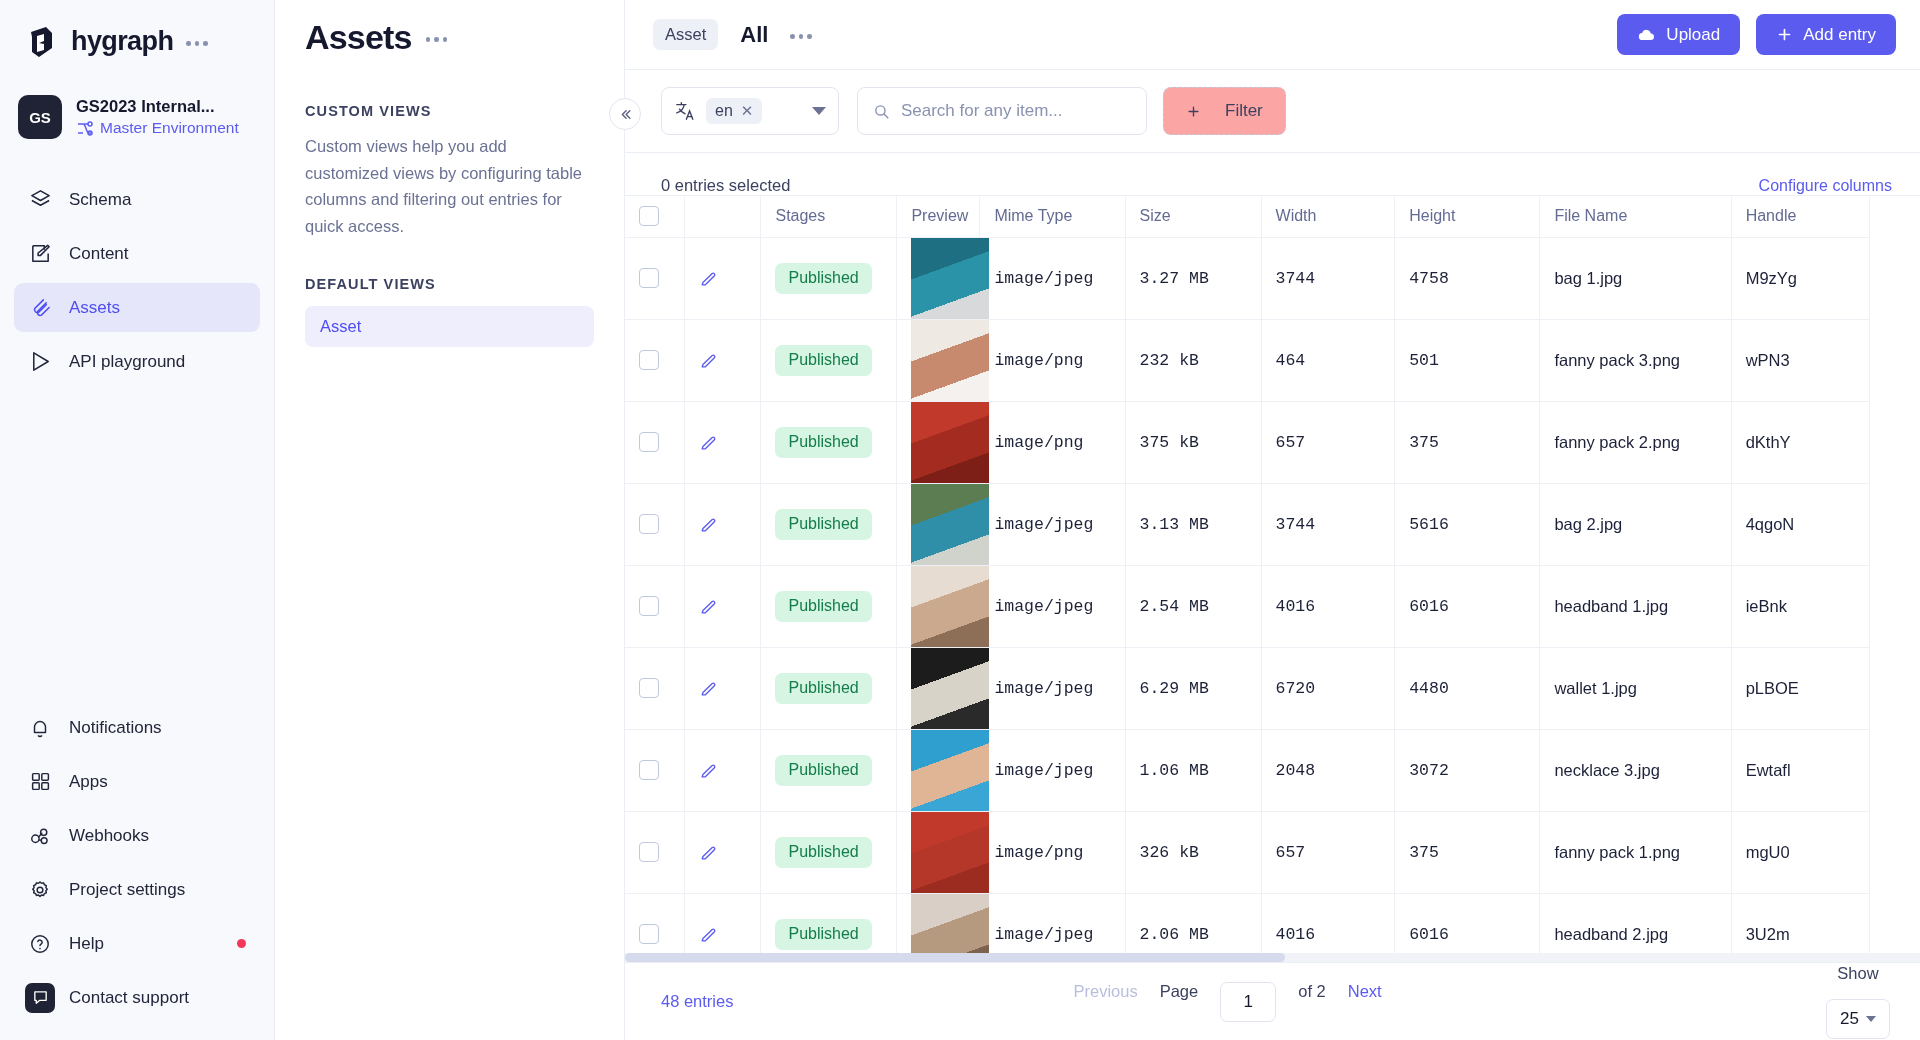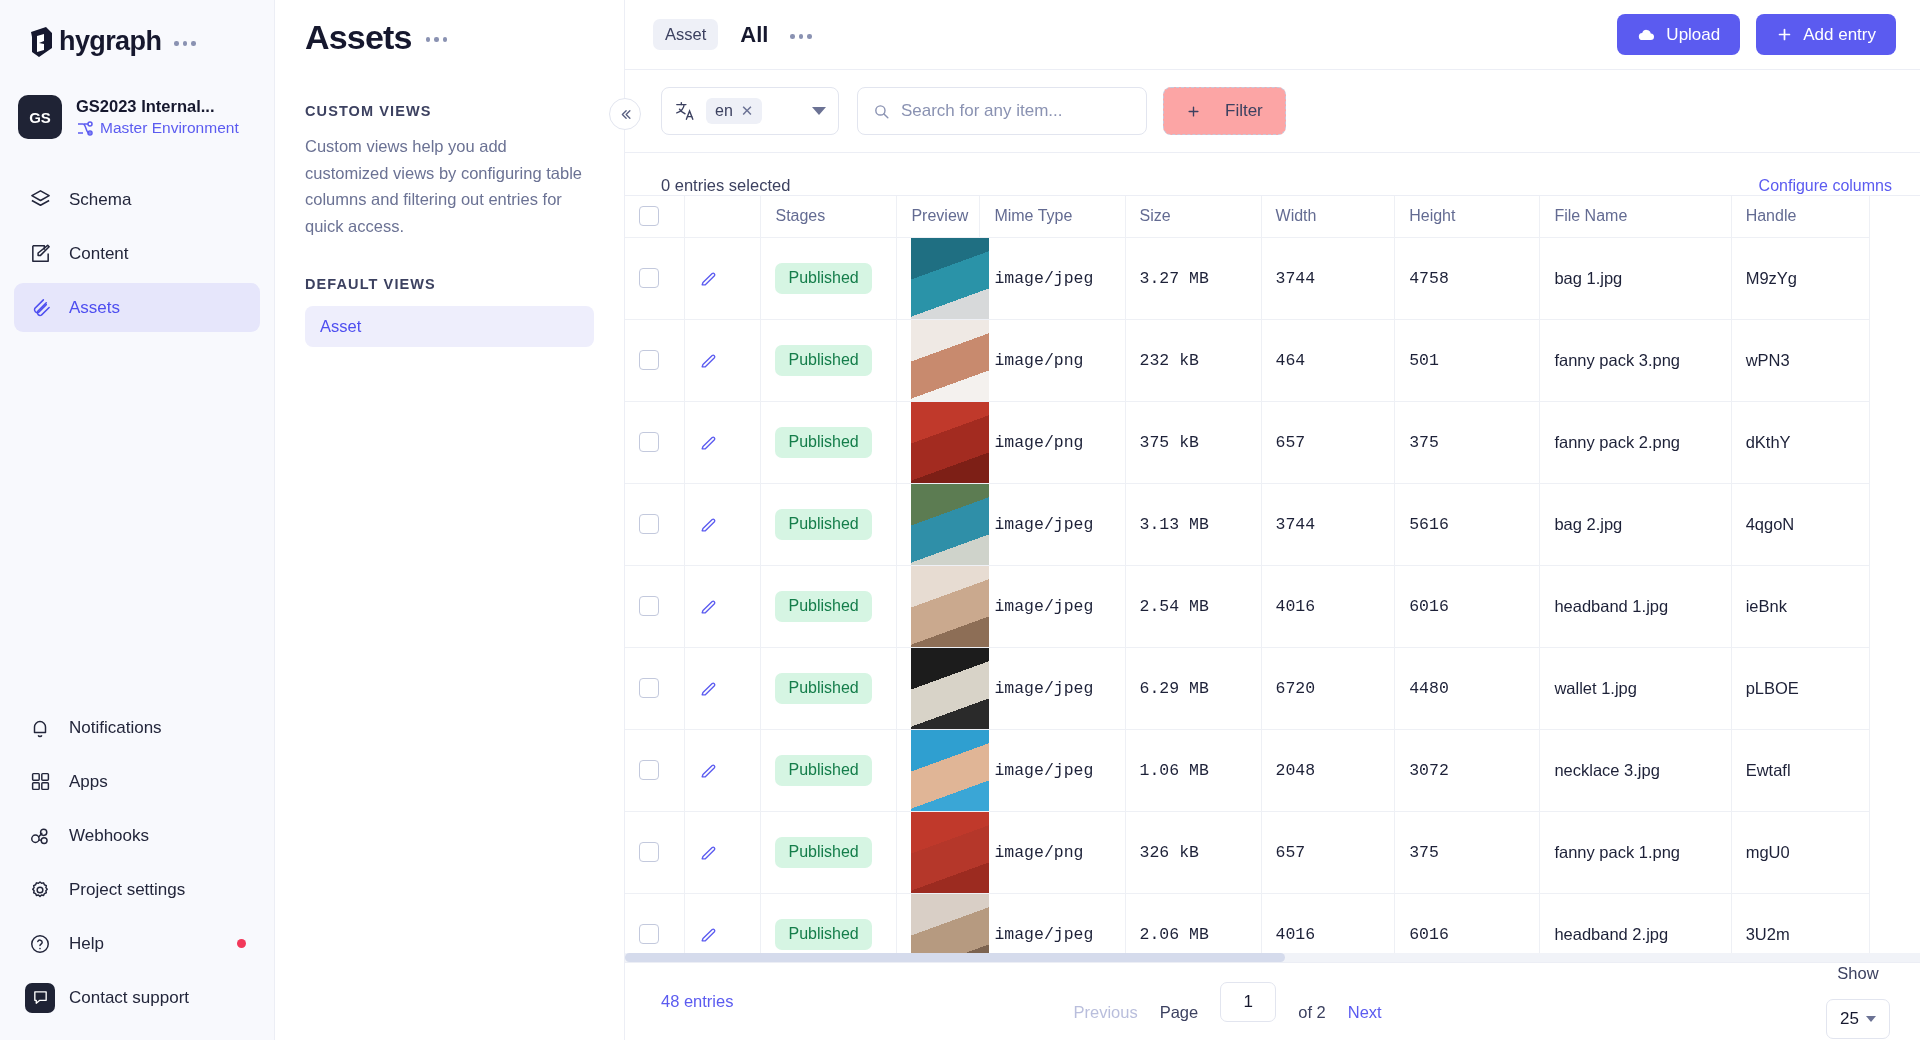--- a/index.html
+++ b/index.html
@@ -13,21 +13,21 @@
 
   
   .leftnav {
     width: 275px; height: 1040px; flex: 0 0 275px;
     background: #f8f9fd;
     border-right: 1px solid #eceef5;
     display: flex; flex-direction: column;
     position: relative;
   }
   .brandrow { display: flex; align-items: center; gap: 13px; padding: 26px 0 0 28px; }
-  .brand-logo { display:flex; align-items:center; gap: 4px; }
+  .brand-logo { display:flex; align-items:center; gap: 16px; }
   .brand-word { font-size: 27px; font-weight: 700; color: #16182e; letter-spacing: -0.6px; }
   .dots3 { display: flex; gap: 4px; align-items: center; padding-top: 4px; }
   .dots3 i { width: 4.5px; height: 4.5px; border-radius: 50%; background: #8a92b2; display:block; }
 
   .projrow { display: flex; align-items: center; gap: 14px; padding: 38px 0 0 18px; }
   .proj-avatar {
     width: 44px; height: 44px; border-radius: 10px; background: #1f2335;
     color: #fff; font-size: 15px; font-weight: 600;
     display: flex; align-items: center; justify-content: center; flex: 0 0 44px;
   }
@@ -170,21 +170,21 @@
 
   .hscroll-track { position: absolute; left: 0; right: 0; bottom: 0; height: 9px; background: #f1f3f8; }
   .hscroll-thumb { height: 9px; width: 660px; background: #d5dbec; border-radius: 5px; }
 
   
   .footer {
     height: 78px; flex: 0 0 78px; display: flex; align-items: center;
     padding: 0 30px 0 36px; border-top: 1px solid #eceef5; background: #fff;
   }
   .f-entries { font-size: 16.5px; color: #5b5bf0; }
-  .f-mid { margin-left: 340px; display: flex; align-items: flex-end; gap: 22px; }
+  .f-mid { margin-left: 340px; display: flex; align-items: flex-start; gap: 22px; }
   .f-prev { font-size: 16.5px; color: #b9bedc; cursor: pointer; }
   .f-page-label { font-size: 16.5px; color: #3c4160; }
   .page-input {
     width: 56px; height: 40px; border: 1px solid #e2e5ef; border-radius: 7px;
     text-align: center; font-size: 17px; color: #16182e; outline: none;
     font-family: "Liberation Sans", sans-serif;
   }
   .f-of { font-size: 16.5px; color: #3c4160; }
   .f-next { font-size: 16.5px; color: #5b5bf0; cursor: pointer; }
   .f-right { margin-left: auto; display: flex; align-items: center; gap: 16px; flex-direction: column; }
@@ -255,20 +255,28 @@
         <span>Content</span>
       </div>
       <div class="navitem active">
         <span class="ico">
           <svg width="23" height="23" viewBox="0 0 24 24" fill="none" stroke="#4e4ef0" stroke-width="1.6" stroke-linecap="round">
             <path d="M18 7 L9 16 a3 3 0 0 0 4 4 L21 12"></path>
             <path d="M15 4 L6 13 a3 3 0 0 0 4 4 L18 9"></path>
           </svg>
         </span>
         <span>Assets</span>
+      </div>
+      <div class="navitem">
+        <span class="ico">
+          <svg width="23" height="23" viewBox="0 0 24 24" fill="none" stroke="#23263b" stroke-width="1.6" stroke-linejoin="round">
+            <path d="M5 3 L20 12 L5 21 Z"></path>
+          </svg>
+        </span>
+        <span>API playground</span>
       </div>
     </div>
 
     <div class="navbottom">
       <div class="navitem">
         <span class="ico">
           <svg width="22" height="22" viewBox="0 0 24 24" fill="none" stroke="#23263b" stroke-width="1.6" stroke-linejoin="round">
             <path d="M6 17 V11 a6 6 0 0 1 12 0 v6 z"></path>
               <path d="M10 20 a2.2 2.2 0 0 0 4 0"></path>
           </svg>

